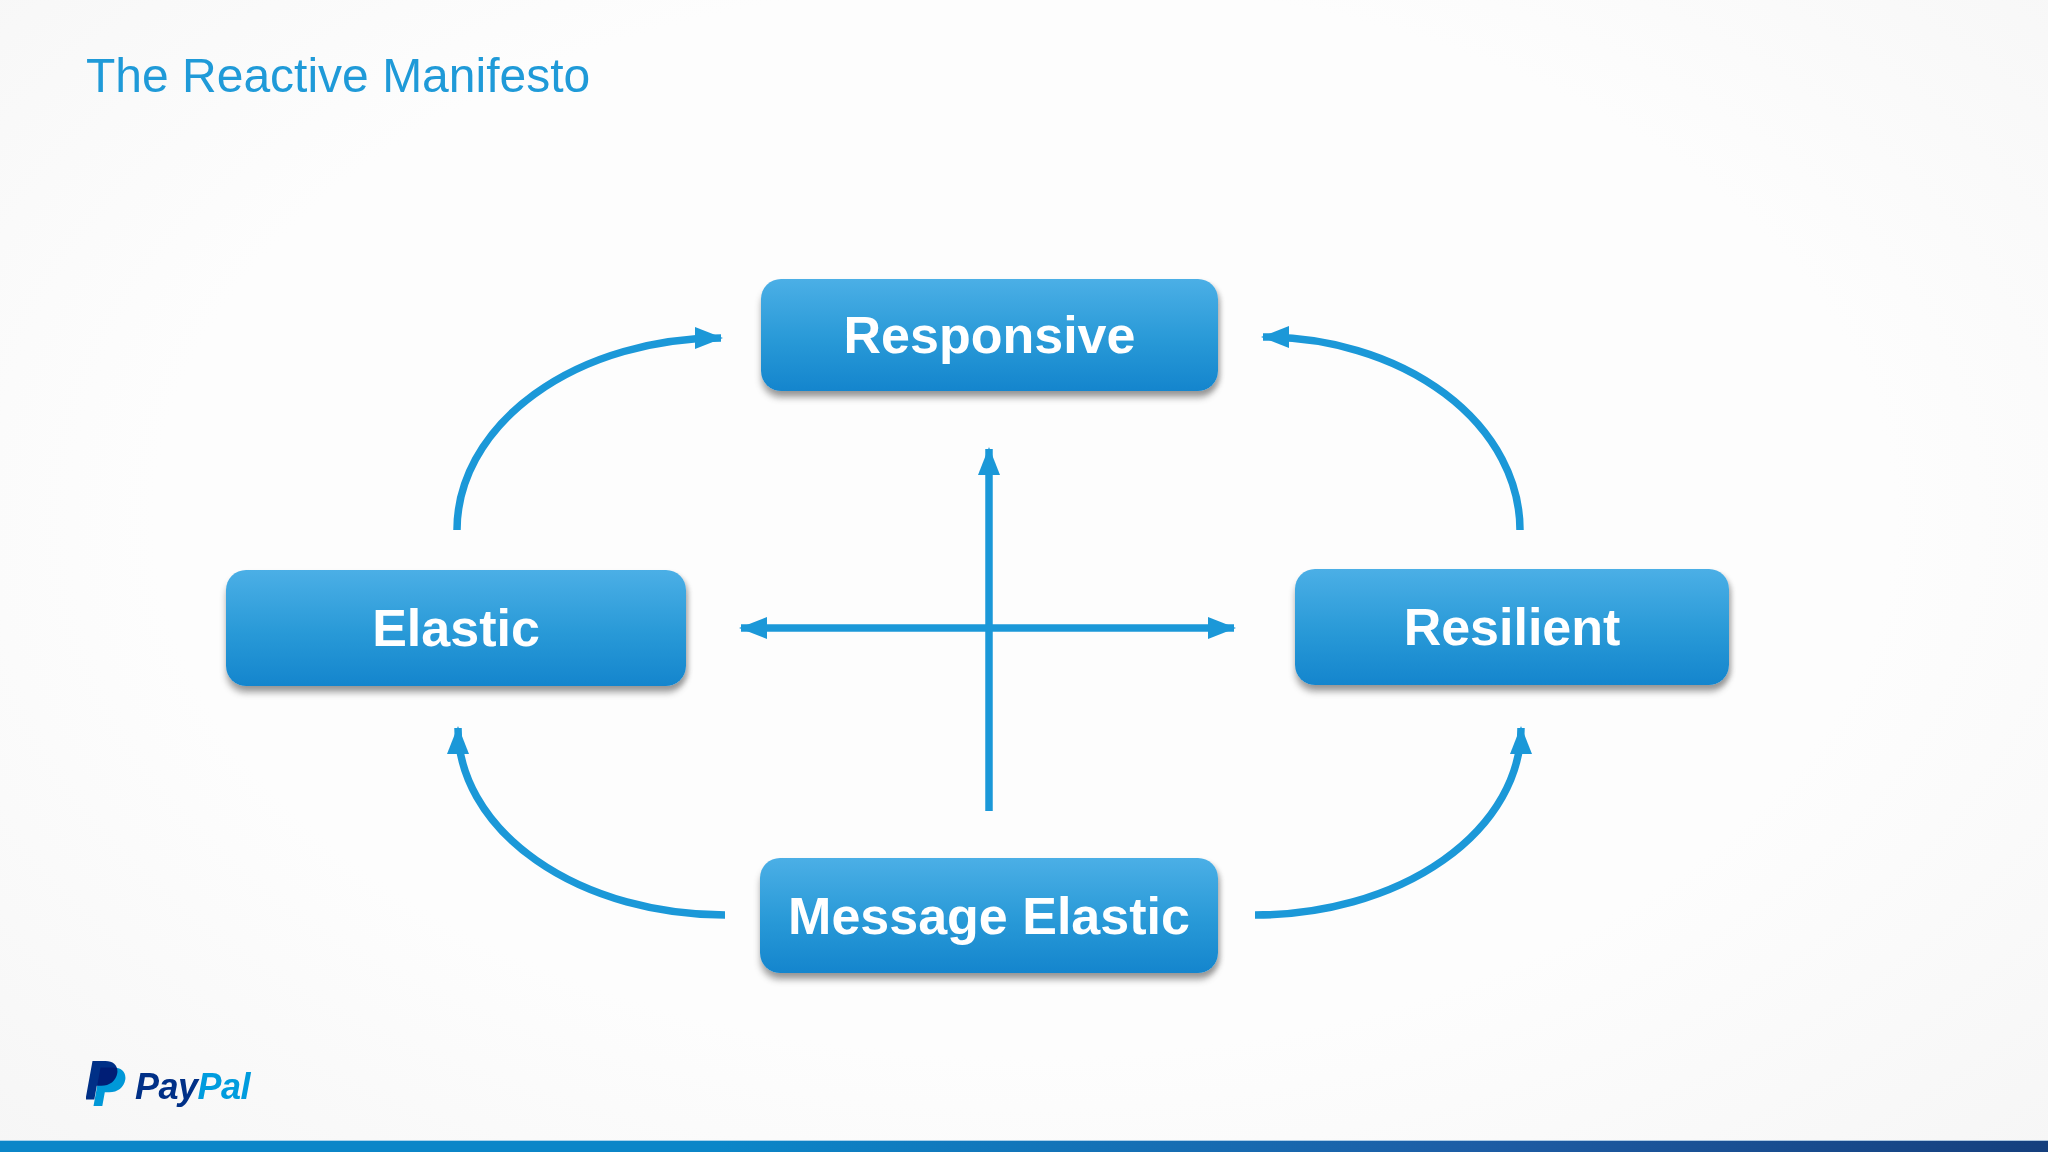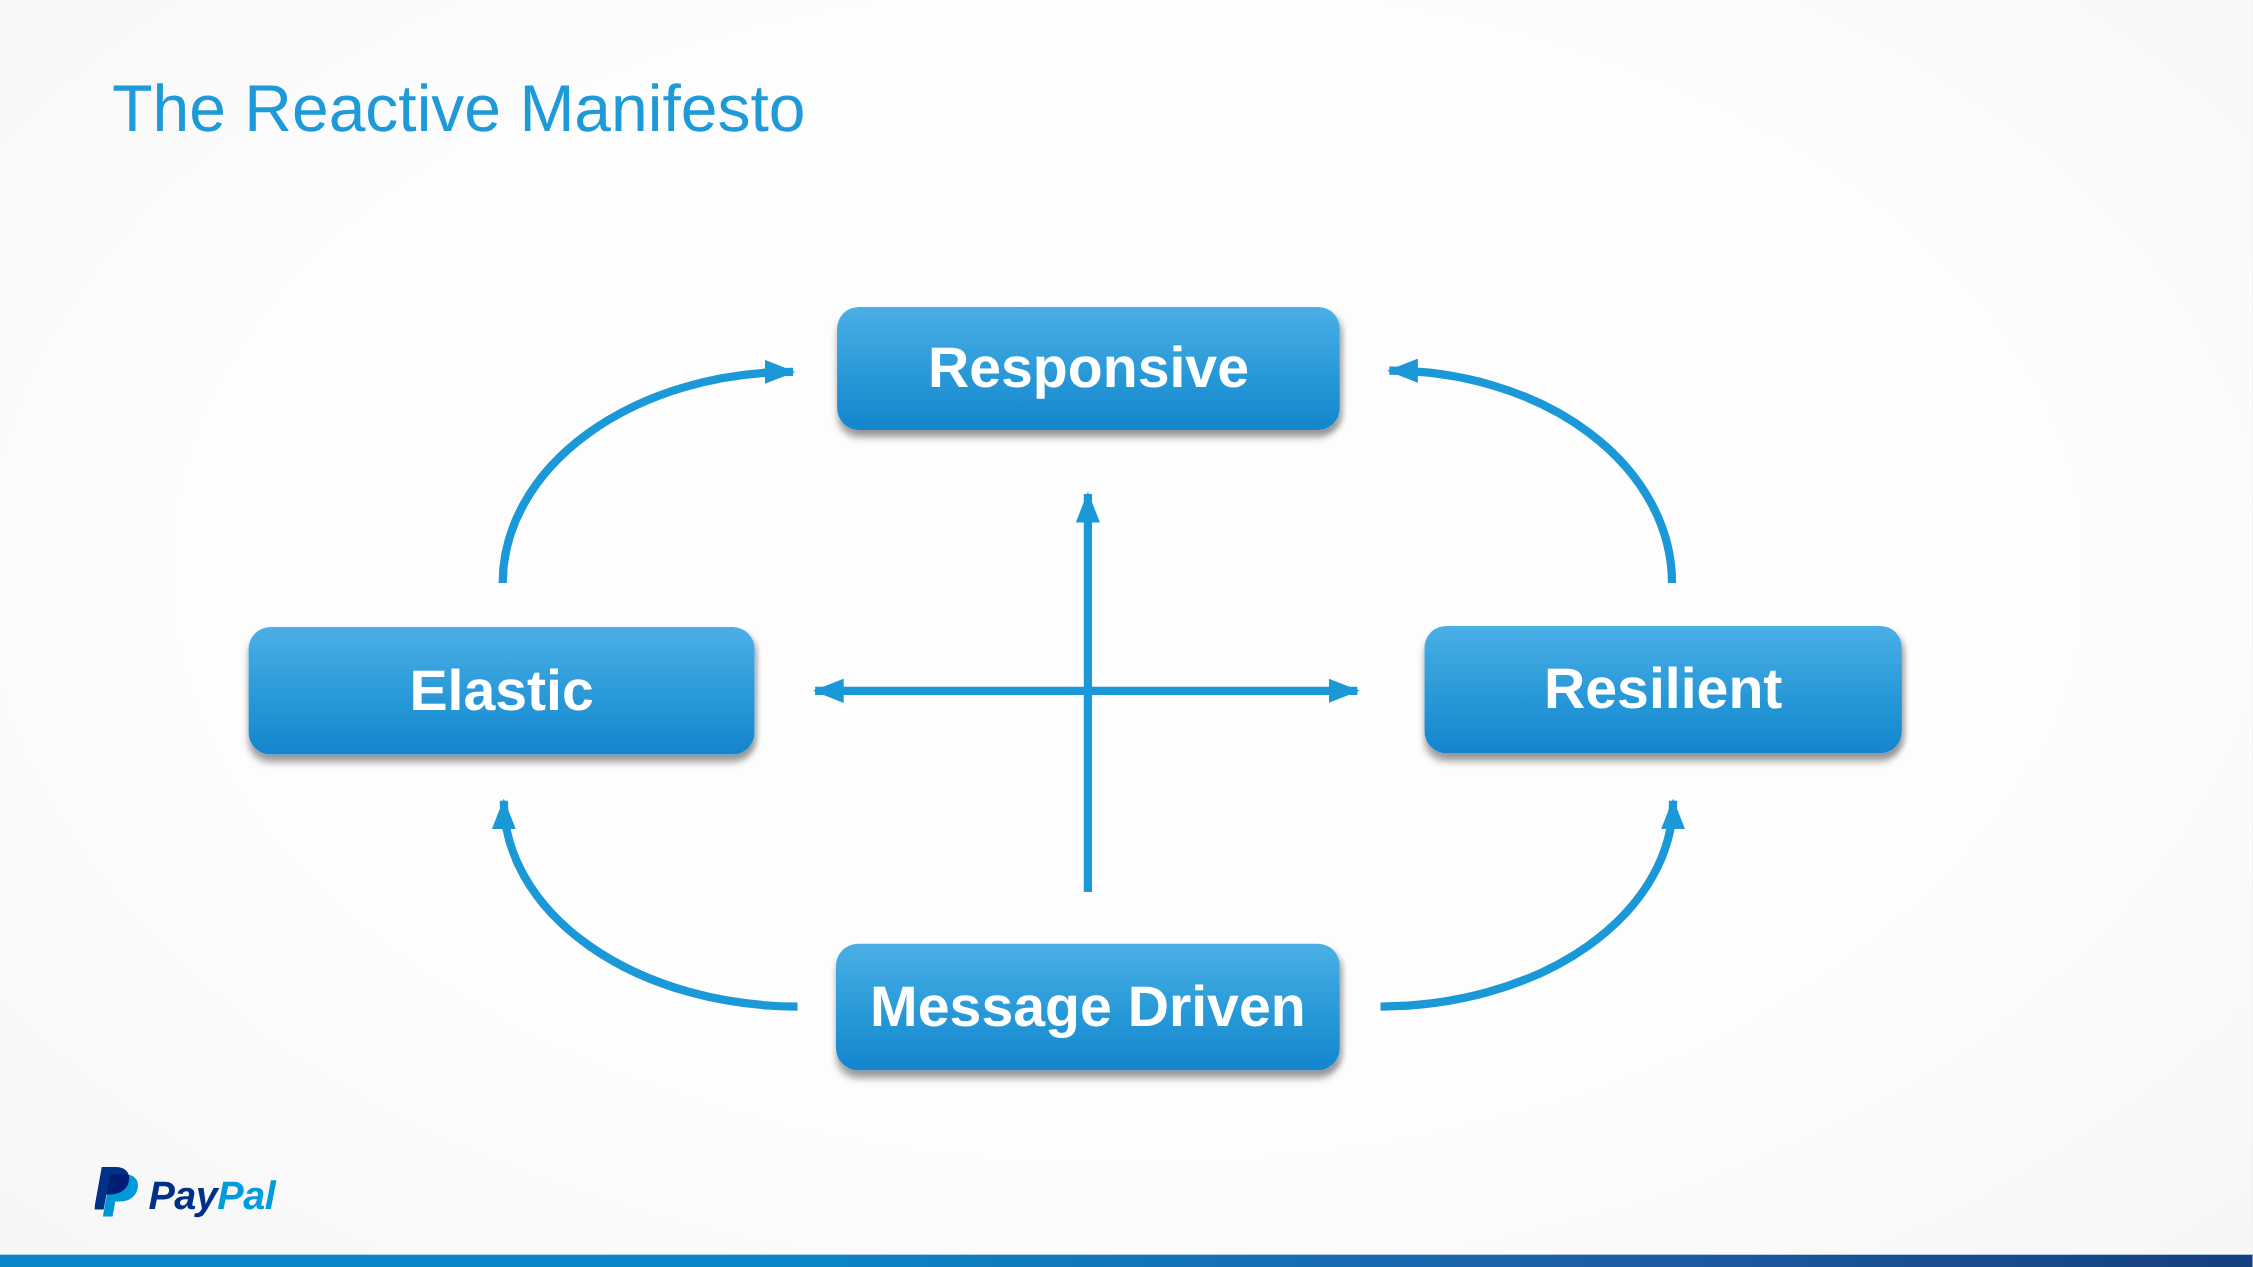--- a/index.html
+++ b/index.html
@@ -4,22 +4,22 @@
 <style>
   html,body{margin:0;padding:0;background:#e8e8e8;}
   .slide{
     position:relative;
     width:2048px;height:1152px;
     background:radial-gradient(ellipse at 50% 45%, #fdfdfd 60%, #f6f6f6 100%);
     overflow:hidden;
     font-family:"Liberation Sans", sans-serif;
   }
   .title{
-    position:absolute;left:86px;top:50px;margin:16px;
-    font-size:60px;font-weight:400;line-height:1.1;
+    position:absolute;left:86px;top:50px;margin:0;
+    font-size:48px;font-weight:400;line-height:1.1;
     color:var(--title-blue,#1f9ad8);
     letter-spacing:0px;
   }
   svg.arrows{position:absolute;left:0;top:0;width:2048px;height:1152px;}
   svg.arrows path.link{
     fill:none;
     stroke:var(--arrow-blue,#1b98d8);
     stroke-width:7.5;
     stroke-linecap:butt;
   }
@@ -95,21 +95,21 @@
   <div class="node node-responsive">
     <span>Responsive</span>
   </div>
   <div class="node node-elastic">
     <span>Elastic</span>
   </div>
   <div class="node node-resilient">
     <span>Resilient</span>
   </div>
   <div class="node node-message">
-    <span>Message Driven</span>
+    <span>Message Elastic</span>
   </div>
 
   <div class="footer-logo">
     <svg class="monogram" width="40" height="46" viewBox="0 0 40 46">
       <path class="p-back" d="M6.5,0 L19.5,0 C27.5,0 32.3,4.8 31.3,12 C30.1,20 23.5,24.8 15.3,24.8 L10.8,24.8 L8.3,38.5 L-0.5,38.5 Z"></path>
       <path class="p-front" transform="translate(8,6.5)" d="M6.5,0 L19.5,0 C27.5,0 32.3,4.8 31.3,12 C30.1,20 23.5,24.8 15.3,24.8 L10.8,24.8 L8.3,38.5 L-0.5,38.5 Z"></path>
     </svg>
     <span class="wordmark"><span class="pay">Pay</span><span class="pal">Pal</span></span>
   </div>
 

